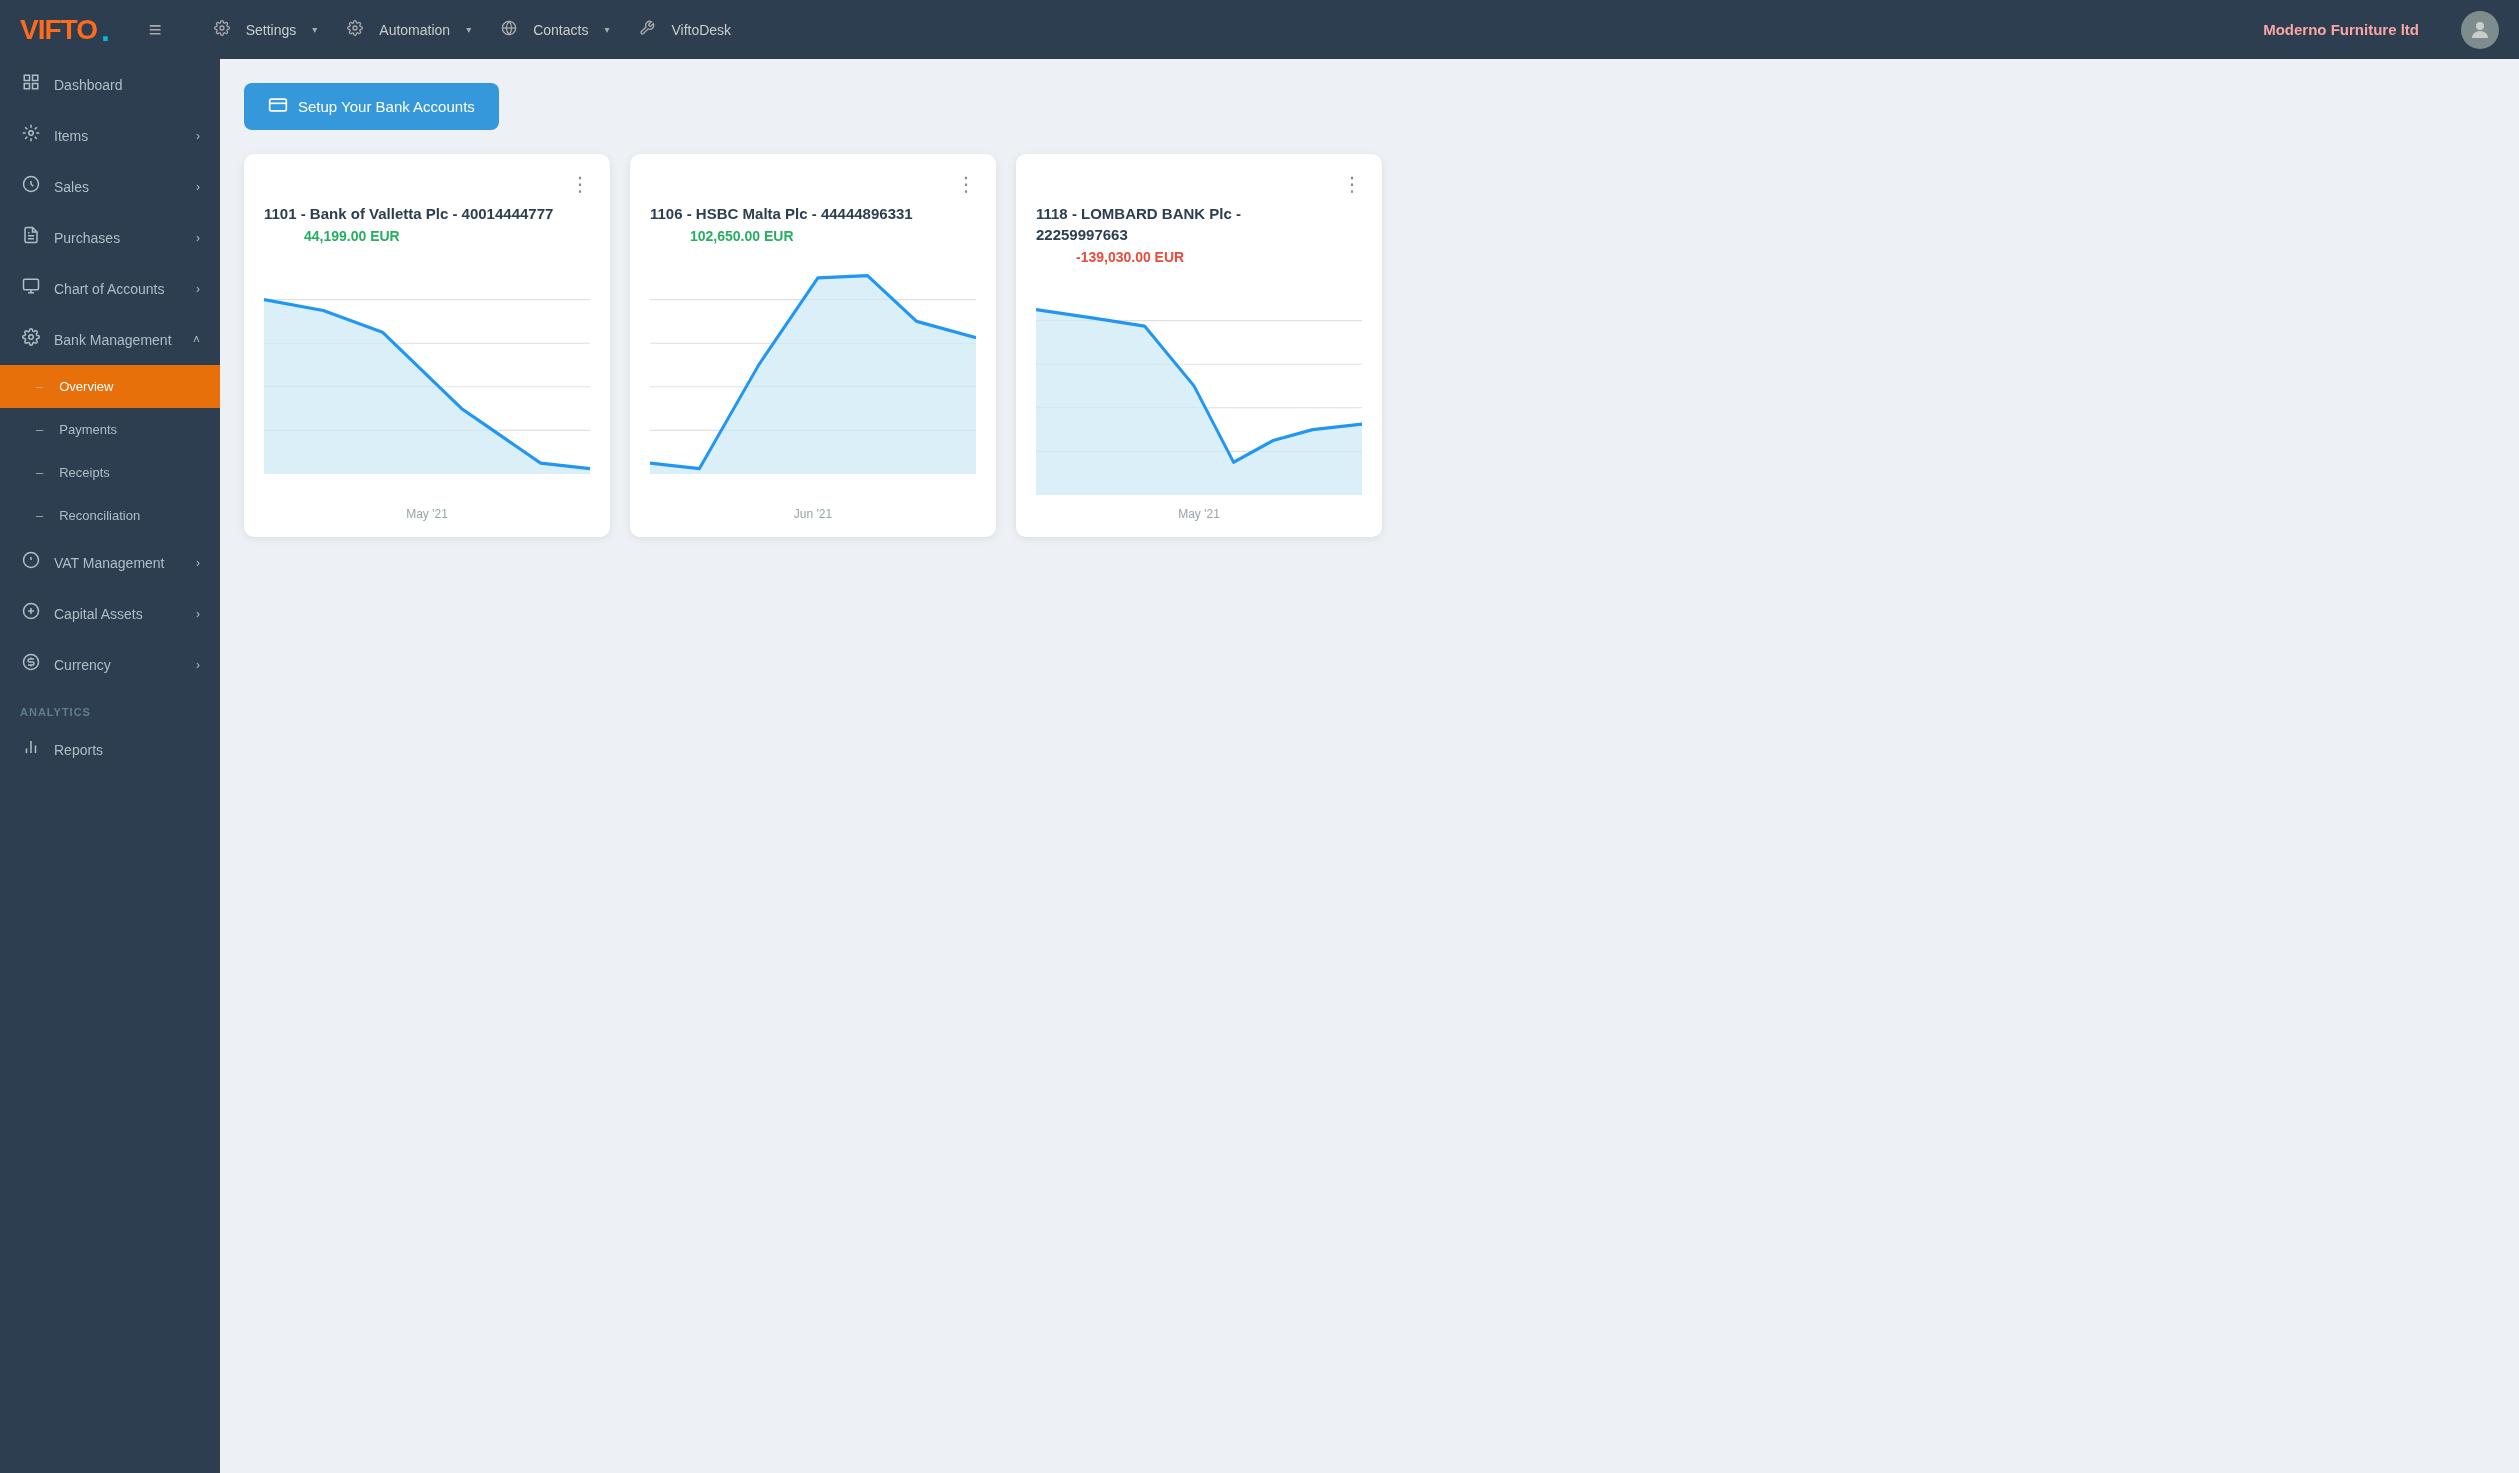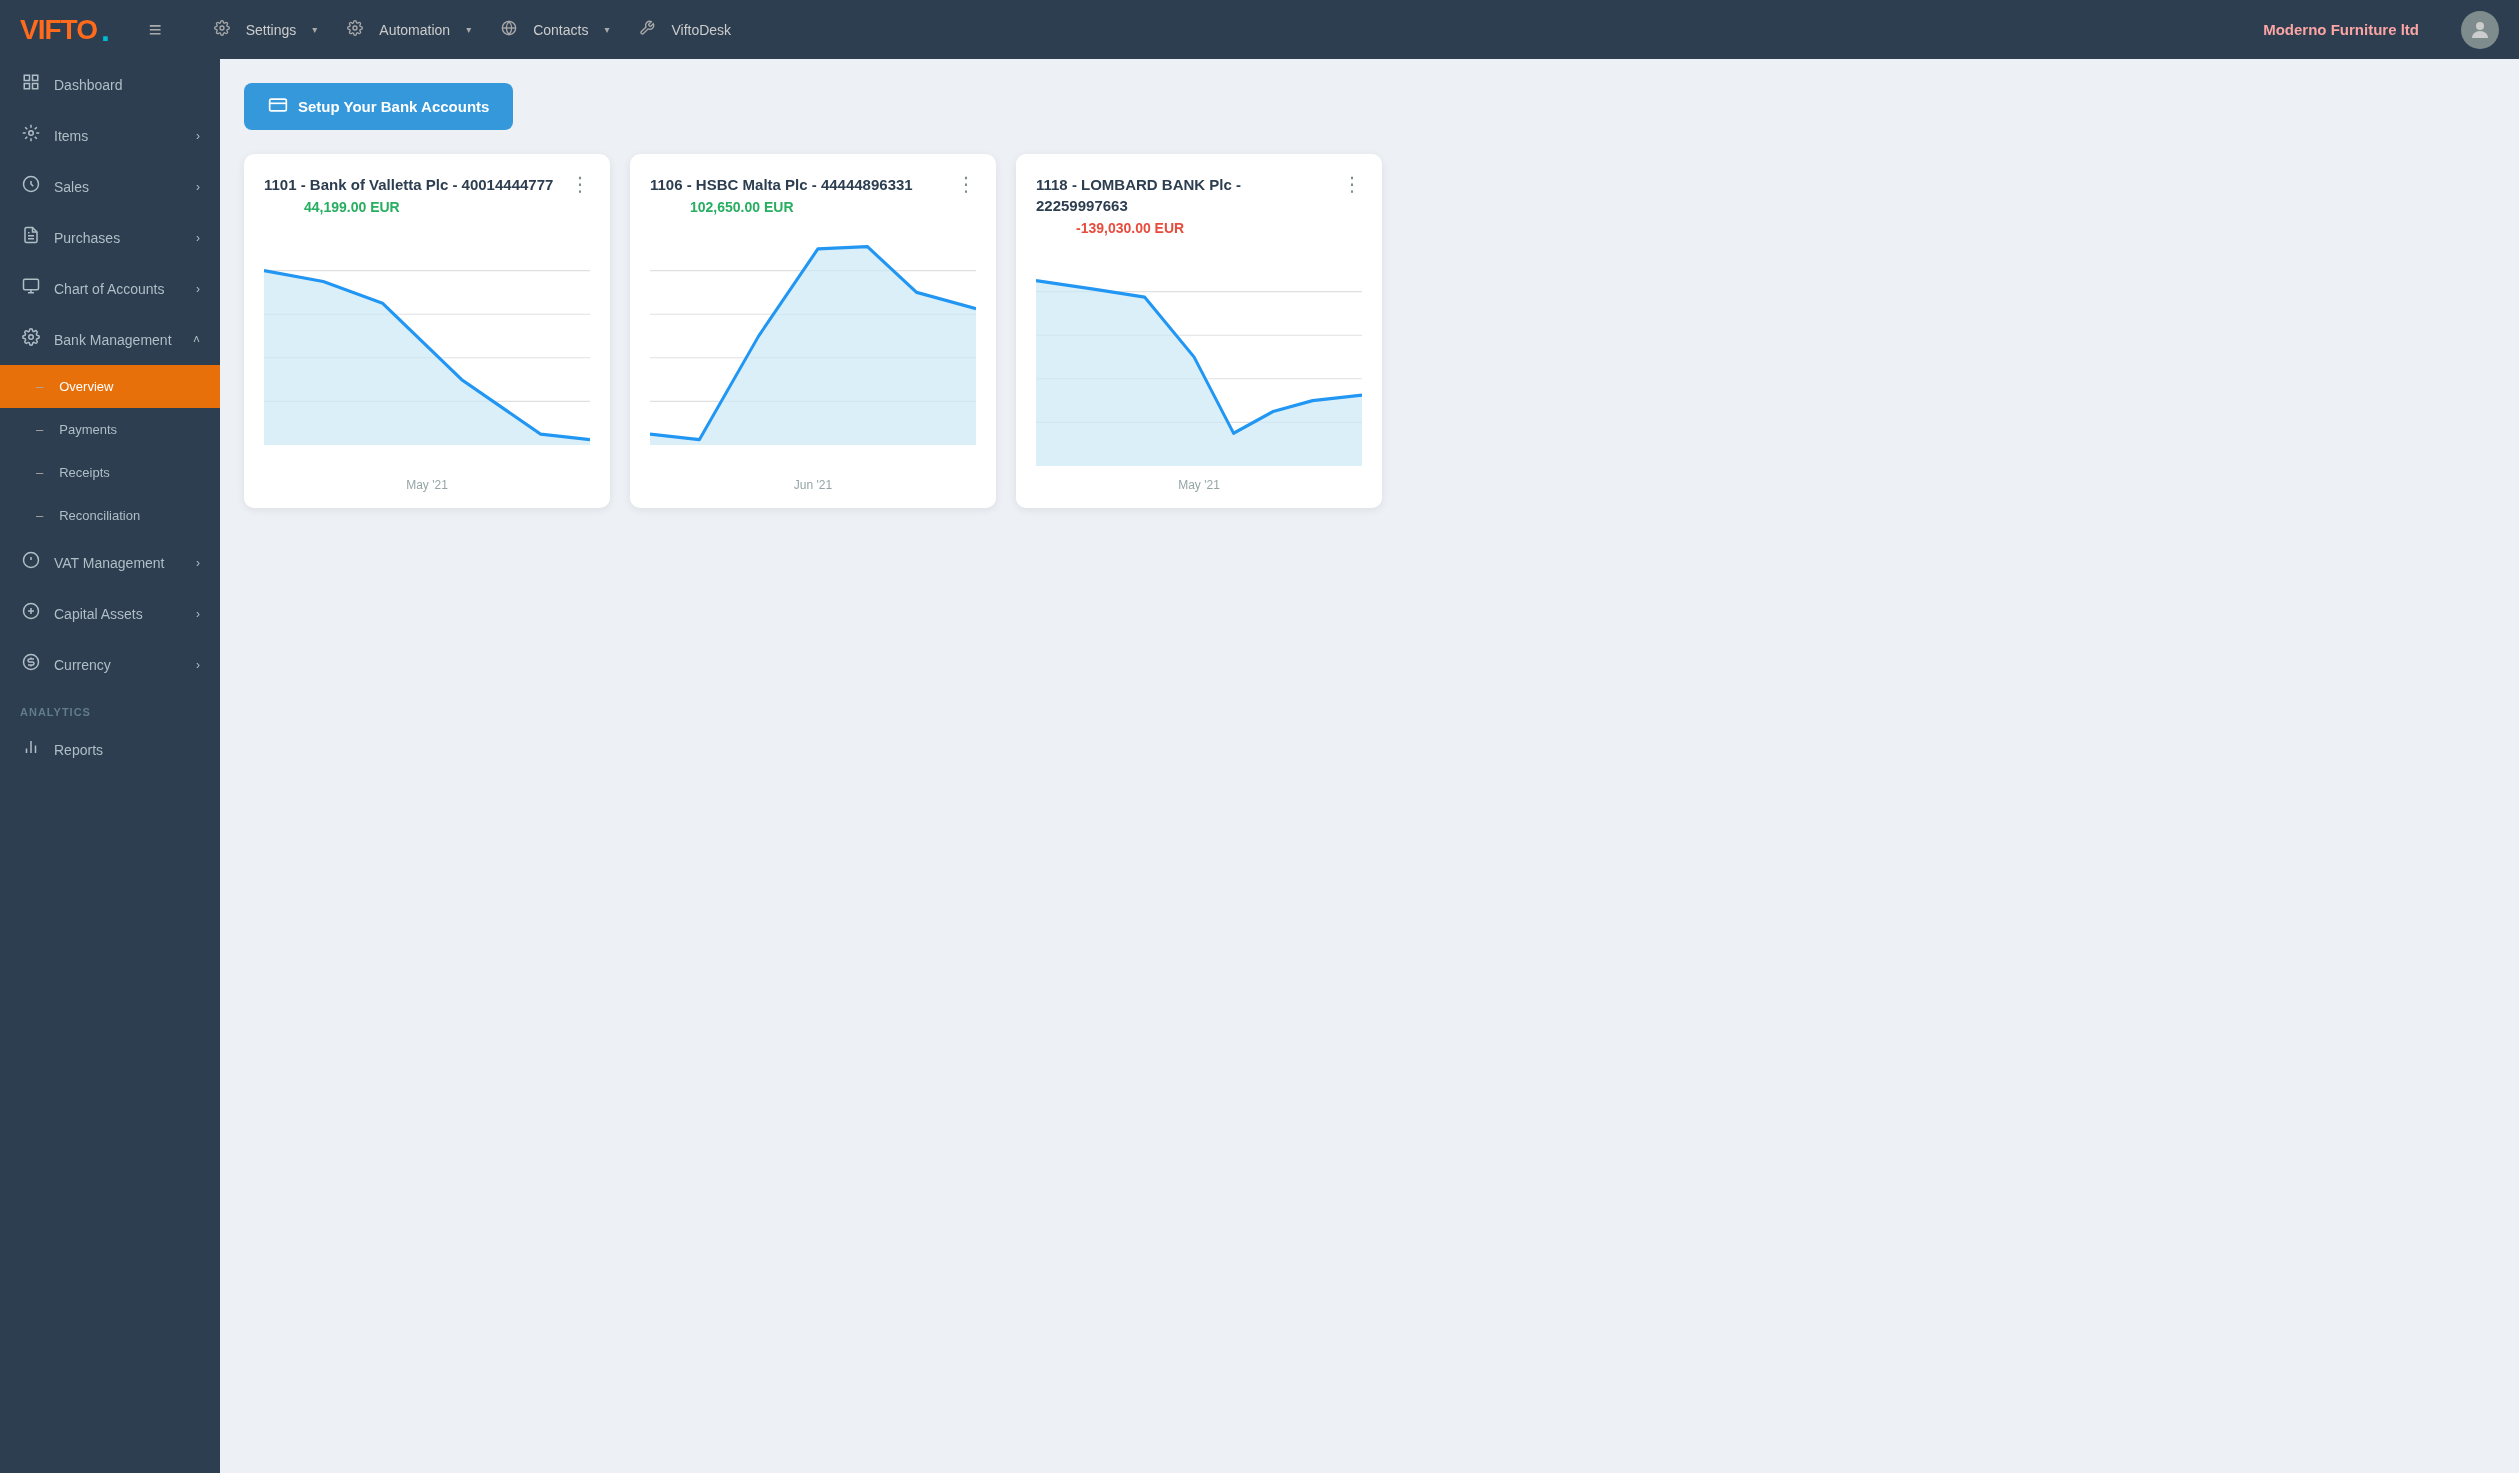--- a/index.html
+++ b/index.html
@@ -130,21 +130,21 @@
       padding: 24px;
     }
 
     .setup-btn {
       background: #3498db;
       color: #fff;
       border: none;
       border-radius: 8px;
       padding: 12px 24px;
       font-size: 15px;
-      font-weight: 700;
+      font-weight: 400;
       display: flex;
       align-items: center;
       gap: 10px;
       cursor: pointer;
       margin-bottom: 24px;
     }
 
     .bank-cards {
       display: flex;
       gap: 20px;
@@ -166,20 +166,21 @@
       align-items: flex-start;
       justify-content: space-between;
       margin-bottom: 4px;
     }
     .bank-card-title {
       font-size: 15px;
       font-weight: 700;
       color: #2c3e50;
       line-height: 1.4;
       flex: 1;
+      margin-top: 29px;
     }
     .bank-card-menu {
       color: #7f8c8d;
       font-size: 20px;
       cursor: pointer;
       margin-left: 8px;
       line-height: 1;
     }
     .bank-card-balance {
       font-size: 14px;

